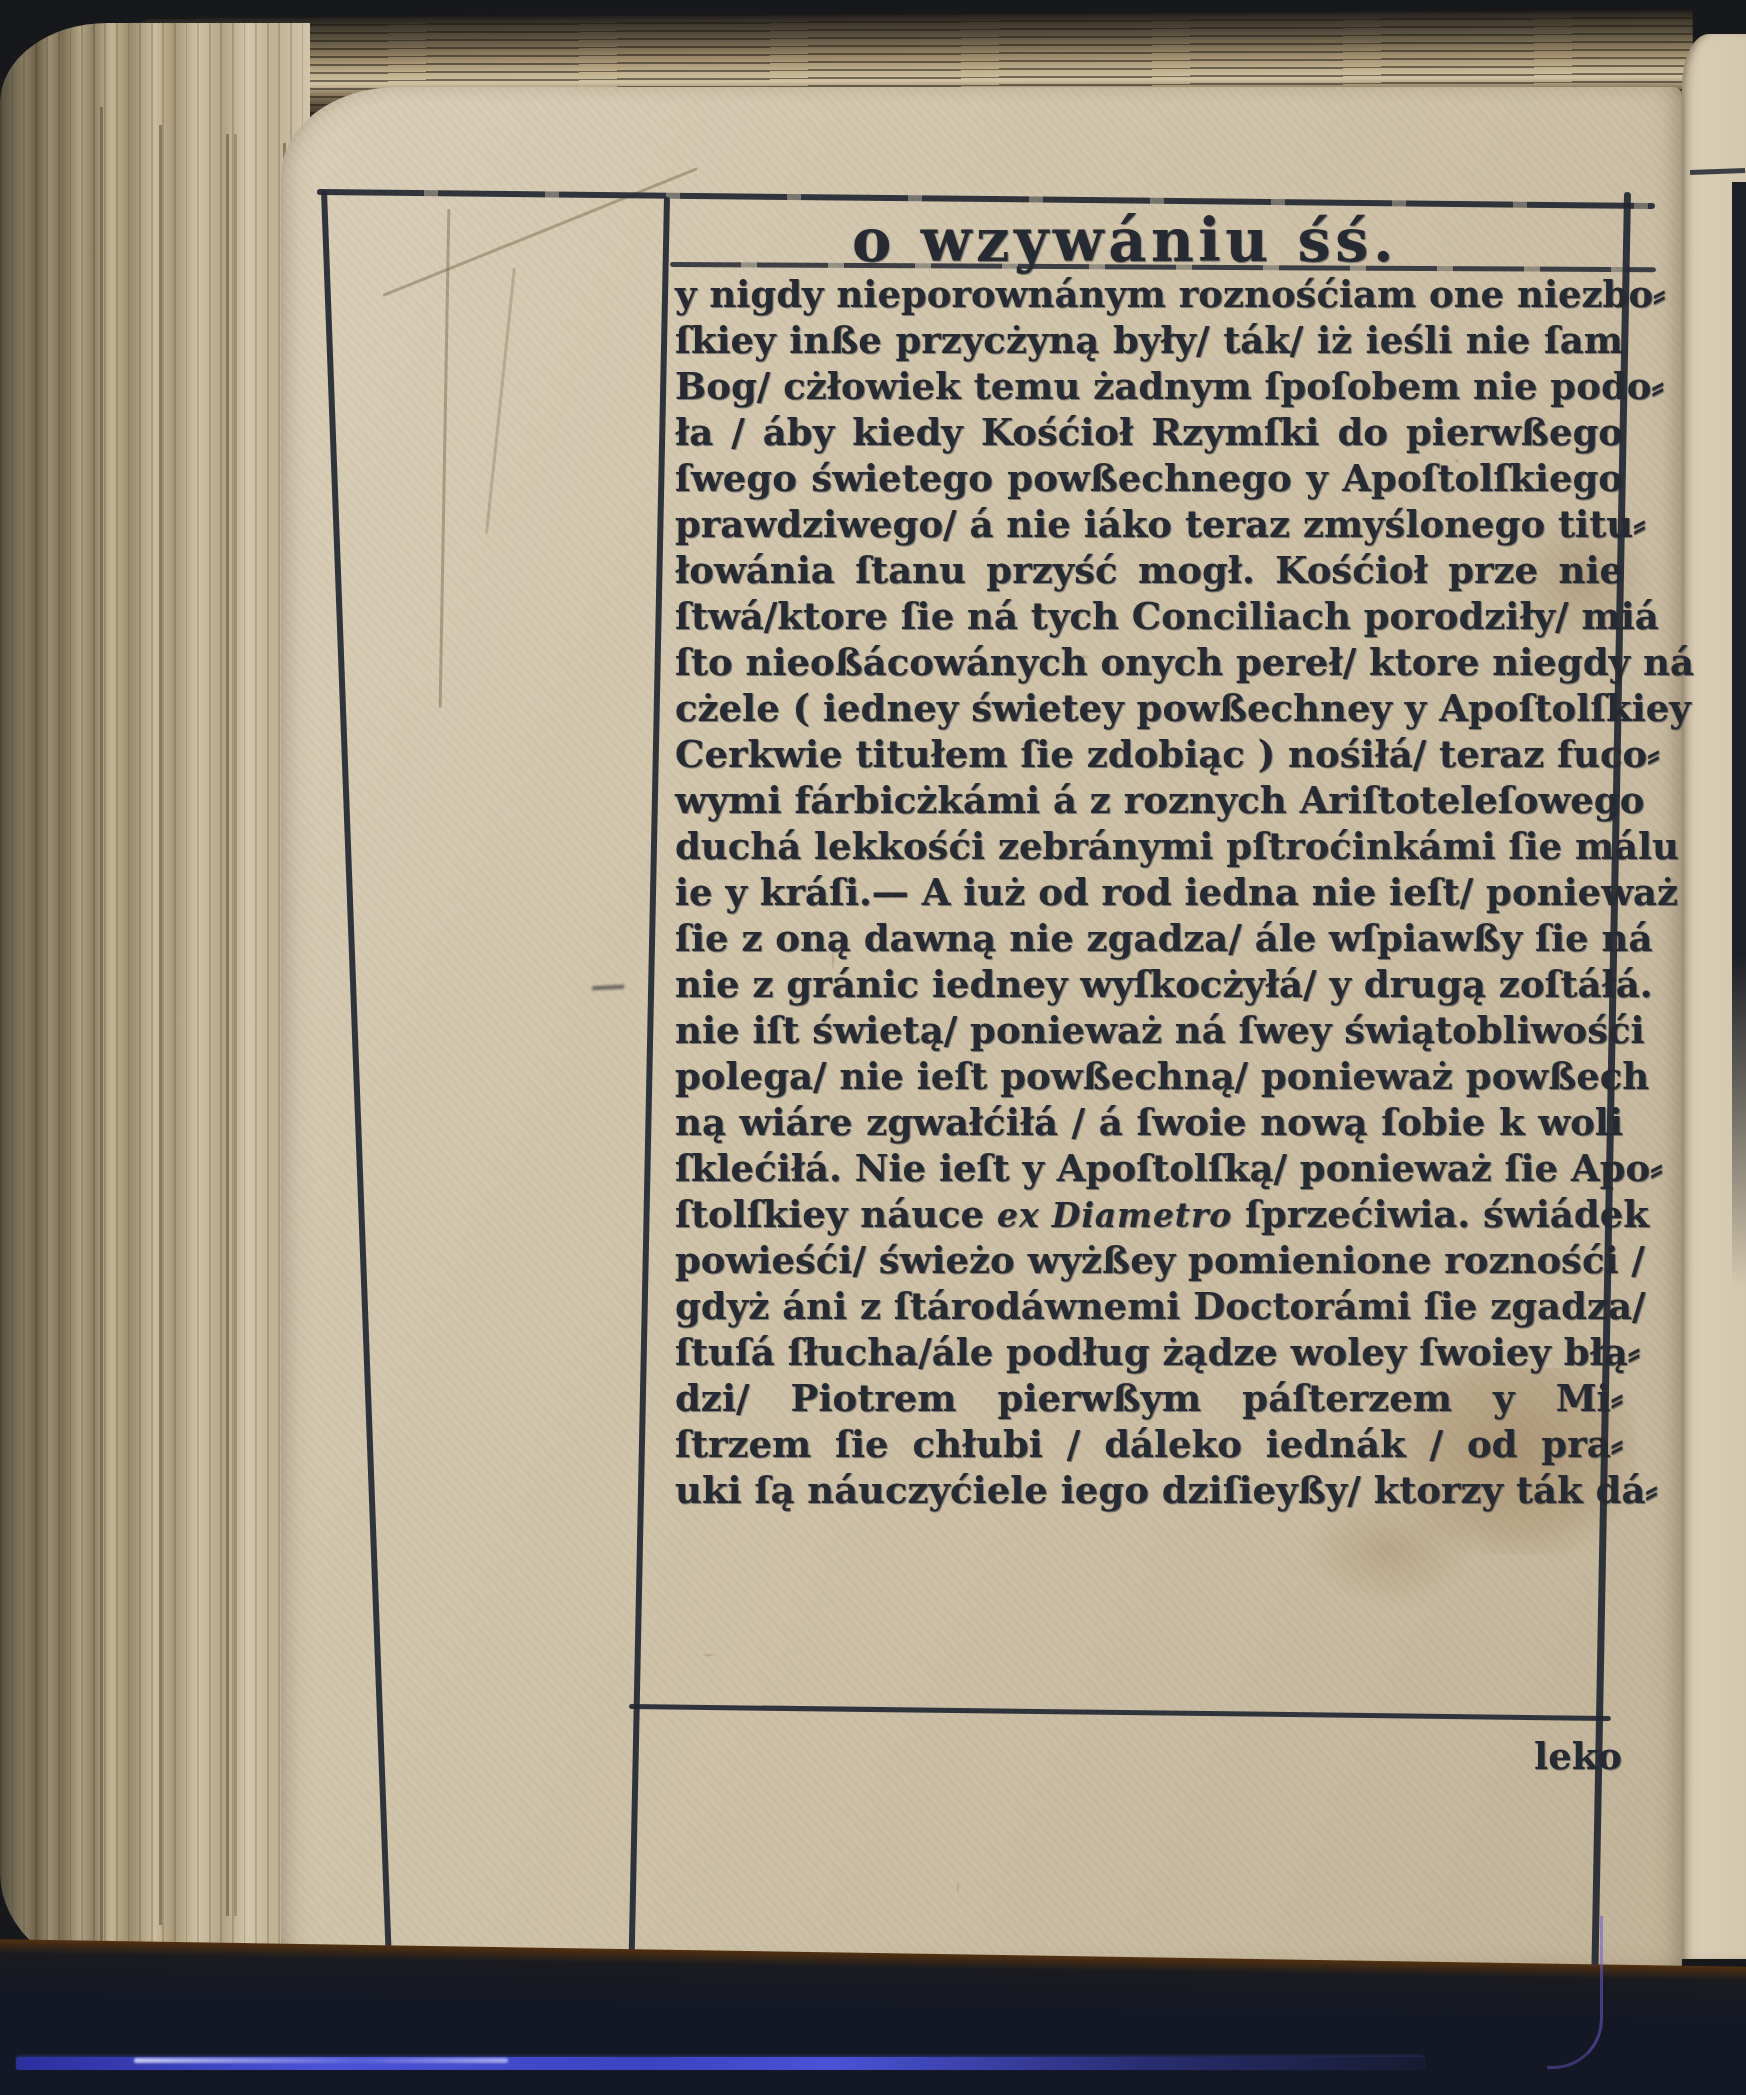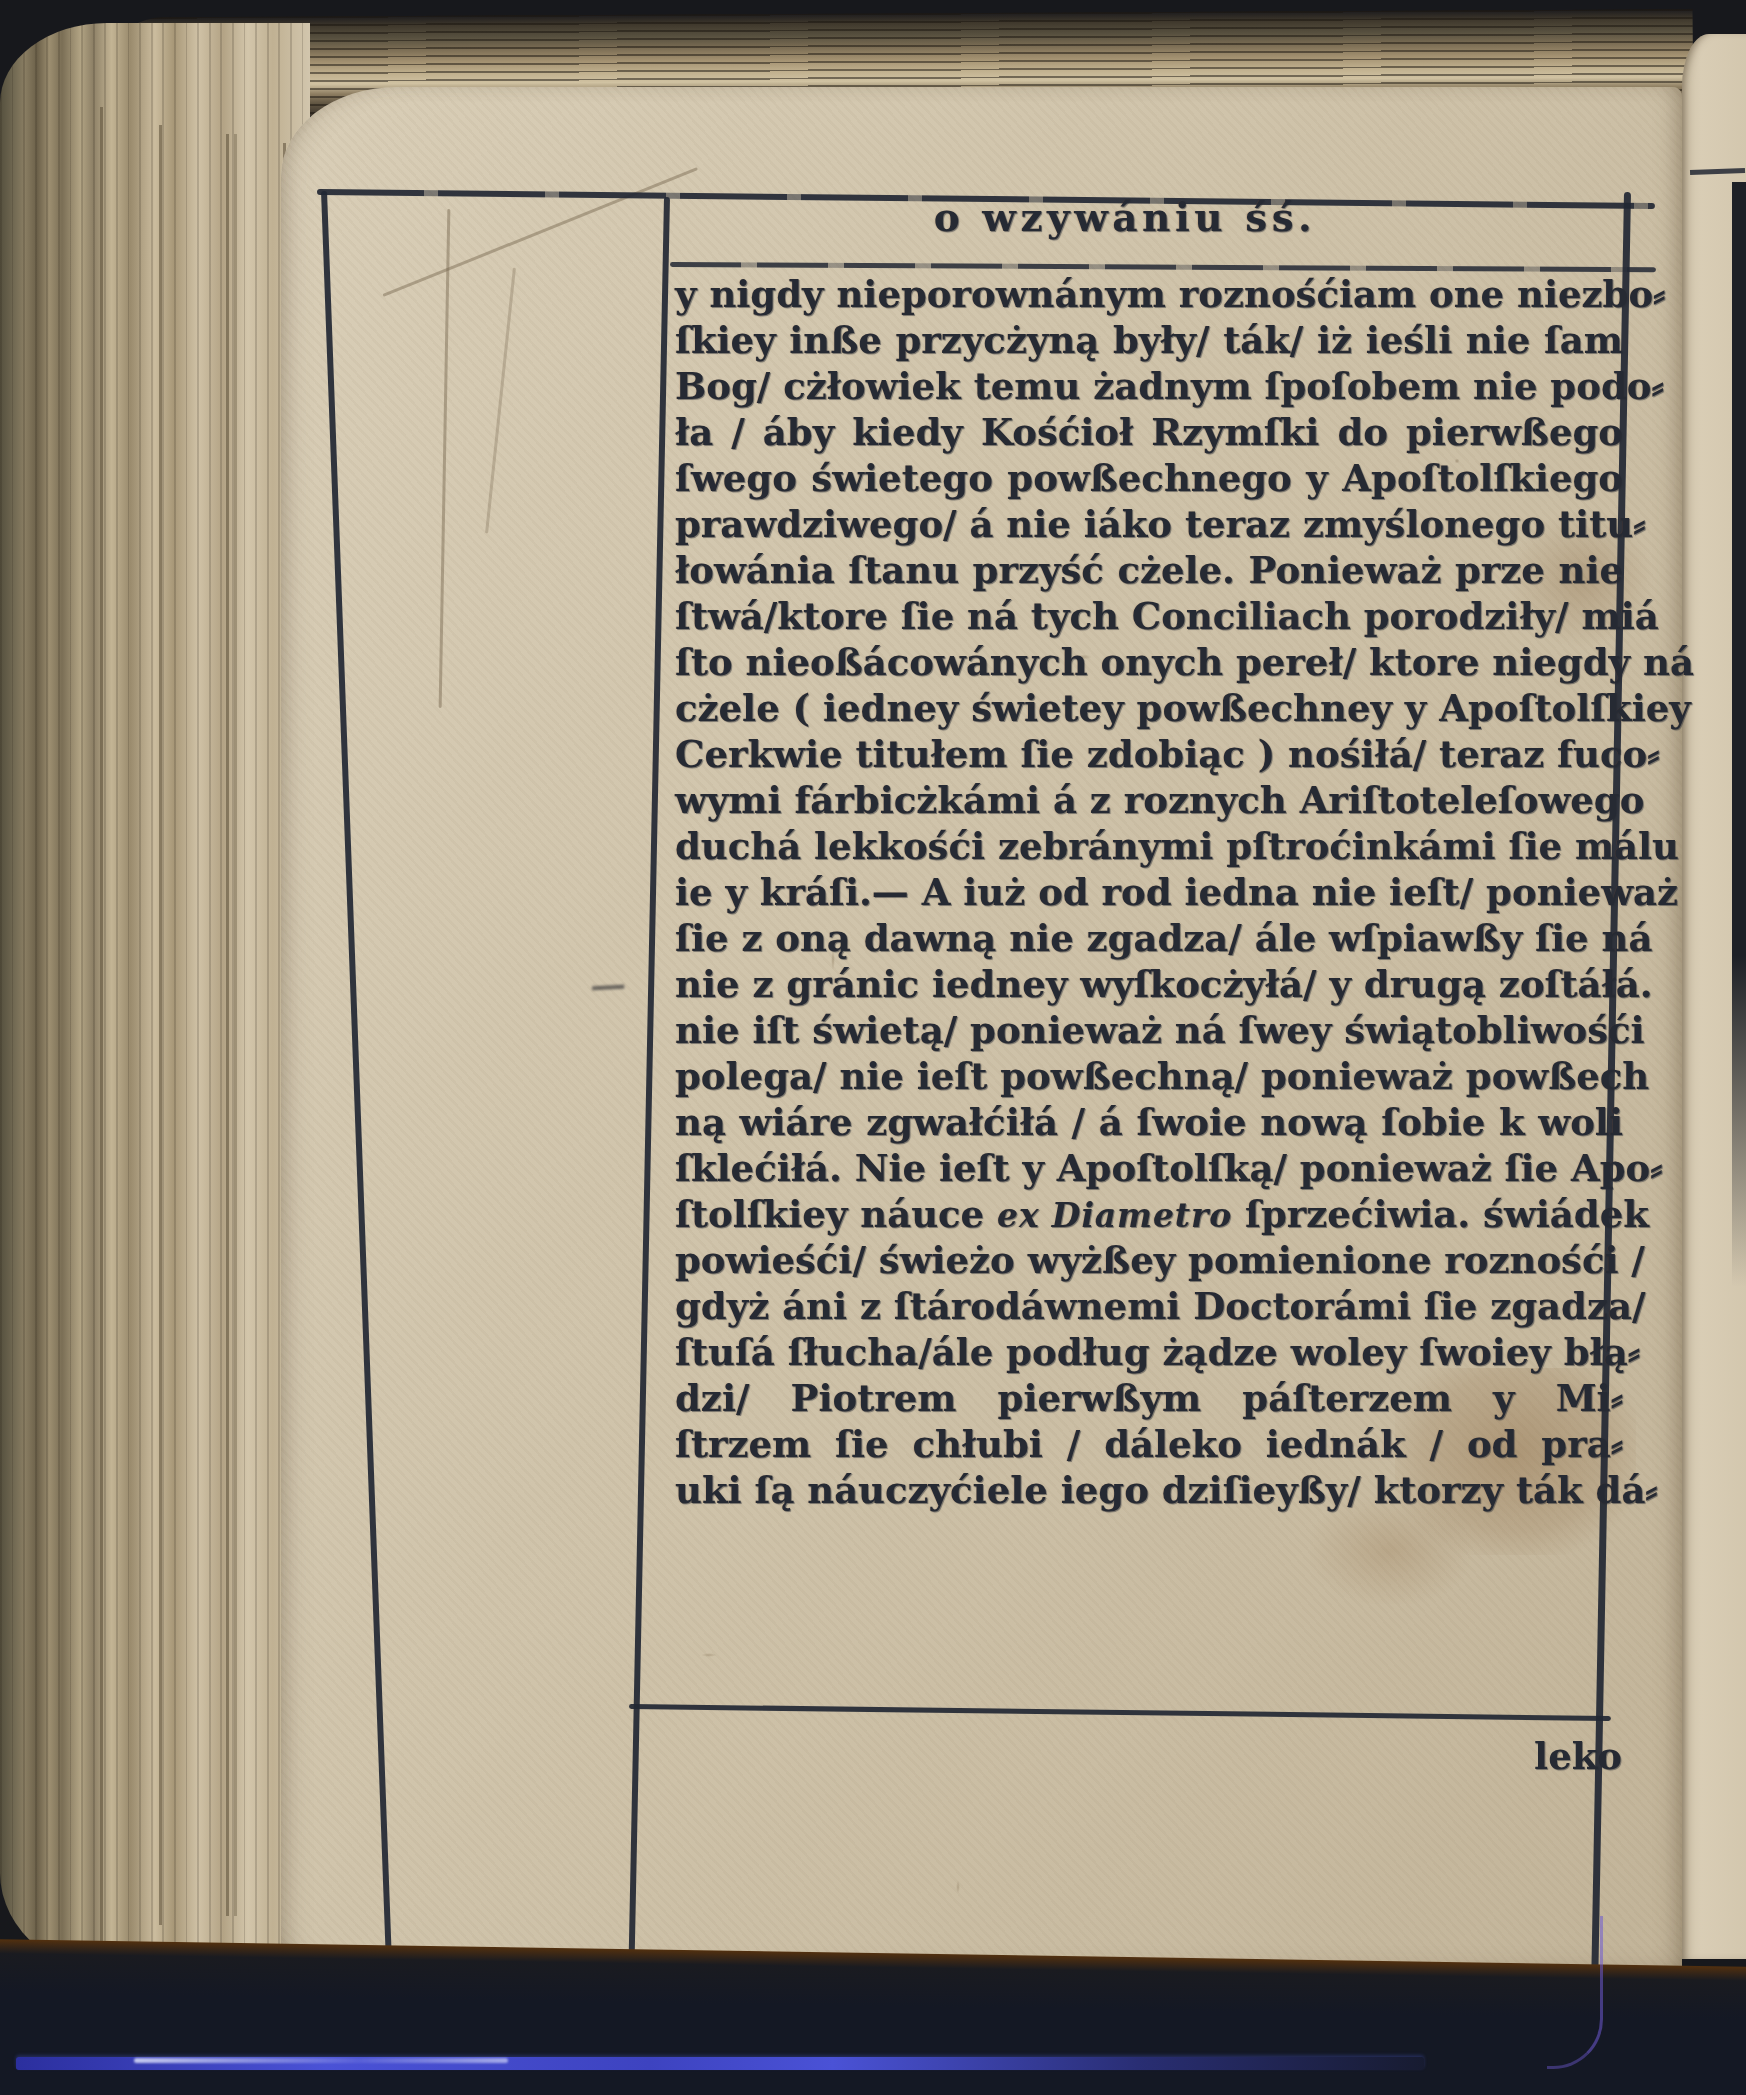--- a/index.html
+++ b/index.html
@@ -80,22 +80,22 @@
   .rule-top{left:317px;top:189px;width:1338px;height:6.2px;transform:rotate(0.6deg);transform-origin:left center;
     background:repeating-linear-gradient(90deg, var(--rule_ink,#222733) 0 107px, rgba(34,39,51,.55) 107px 121px);}
   .rule-under-header{left:670px;top:262px;width:986px;height:5.3px;transform:rotate(0.3deg);transform-origin:left center;opacity:.85;
     background:repeating-linear-gradient(90deg, var(--rule_ink,#222733) 0 71px, rgba(34,39,51,.4) 71px 87px);}
   .rule-left-outer{left:321px;top:191px;width:6.2px;height:1780px;transform:rotate(-2.1deg);transform-origin:top left;}
   .rule-left-inner{left:664px;top:197px;width:6.2px;height:1763px;transform:rotate(1.15deg);transform-origin:top left;}
   .rule-right{left:1624px;top:192px;width:7.1px;height:1782px;transform:rotate(1.05deg);transform-origin:top left;}
   .rule-end{left:629px;top:1704px;width:982px;height:5.3px;transform:rotate(0.7deg);transform-origin:left center;}
 
   
-  .running-title{position:absolute;left:675px;top:194px;width:900px;text-align:center;
-    font-size:39px;font-weight:700;letter-spacing:4.5px;color:var(--ink,#262a33);
+  .running-title{position:absolute;left:675px;top:206px;width:900px;text-align:center;
+    font-size:59px;font-weight:700;letter-spacing:4.5px;color:var(--ink,#262a33);
     text-shadow:0.9px 0.9px 0.9px rgba(38,42,51,.55), -0.9px 0 0.9px rgba(140,70,35,.18);}
   .text-block{position:absolute;left:675px;top:271px;width:948px;}
   .textline{height:46px;line-height:46px;font-size:37px;font-weight:700;
     color:var(--ink,#262a33);text-align:justify;text-align-last:justify;
     text-shadow:1px 0.7px 0.7px rgba(40,44,52,.5), -0.7px 0 0.9px rgba(140,70,35,.18);
     white-space:nowrap;overflow:visible;}
   .textline .latin{font-style:italic;font-weight:700;font-size:33px;letter-spacing:0.9px;}
   .margin-mark{position:absolute;left:590px;top:970px;width:59px;height:27px;
     color:rgba(45,45,48,.6);font-size:36px;font-weight:700;line-height:27px;
     transform:rotate(-3deg);filter:blur(0.9px);}
@@ -154,21 +154,21 @@
 
   <div class="running-title">o wzywániu śś.</div>
 
   <div class="text-block">
       <div class="textline"><span>y nigdy nieporownánym roznośćiam one niezbo⸗</span></div>
       <div class="textline"><span>ſkiey inße przycżyną były/ ták/ iż ieśli nie ſam</span></div>
       <div class="textline"><span>Bog/ cżłowiek temu żadnym ſpoſobem nie podo⸗</span></div>
       <div class="textline"><span>ła / áby kiedy Kośćioł Rzymſki do pierwßego</span></div>
       <div class="textline"><span>ſwego świetego powßechnego y Apoſtolſkiego</span></div>
       <div class="textline"><span>prawdziwego/ á nie iáko teraz zmyślonego titu⸗</span></div>
-      <div class="textline"><span>łowánia ſtanu przyść cżele. Ponieważ prze nie</span></div>
+      <div class="textline"><span>łowánia ſtanu przyść mogł. Kośćioł prze nie</span></div>
       <div class="textline"><span>ſtwá/ktore ſie ná tych Conciliach porodziły/ miá</span></div>
       <div class="textline"><span>ſto nieoßácowánych onych pereł/ ktore niegdy ná</span></div>
       <div class="textline"><span>cżele ( iedney świetey powßechney y Apoſtolſkiey</span></div>
       <div class="textline"><span>Cerkwie titułem ſie zdobiąc ) nośiłá/ teraz fuco⸗</span></div>
       <div class="textline"><span>wymi fárbicżkámi á z roznych Ariſtoteleſowego</span></div>
       <div class="textline"><span>duchá lekkośći zebránymi pſtroćinkámi ſie málu</span></div>
       <div class="textline"><span>ie y kráſi.— A iuż od rod iedna nie ieſt/ ponieważ</span></div>
       <div class="textline"><span>ſie z oną dawną nie zgadza/ ále wſpiawßy ſie ná</span></div>
       <div class="textline"><span>nie z gránic iedney wyſkocżyłá/ y drugą zoſtáłá.</span></div>
       <div class="textline"><span>nie iſt świetą/ ponieważ ná ſwey świątobliwośći</span></div>

